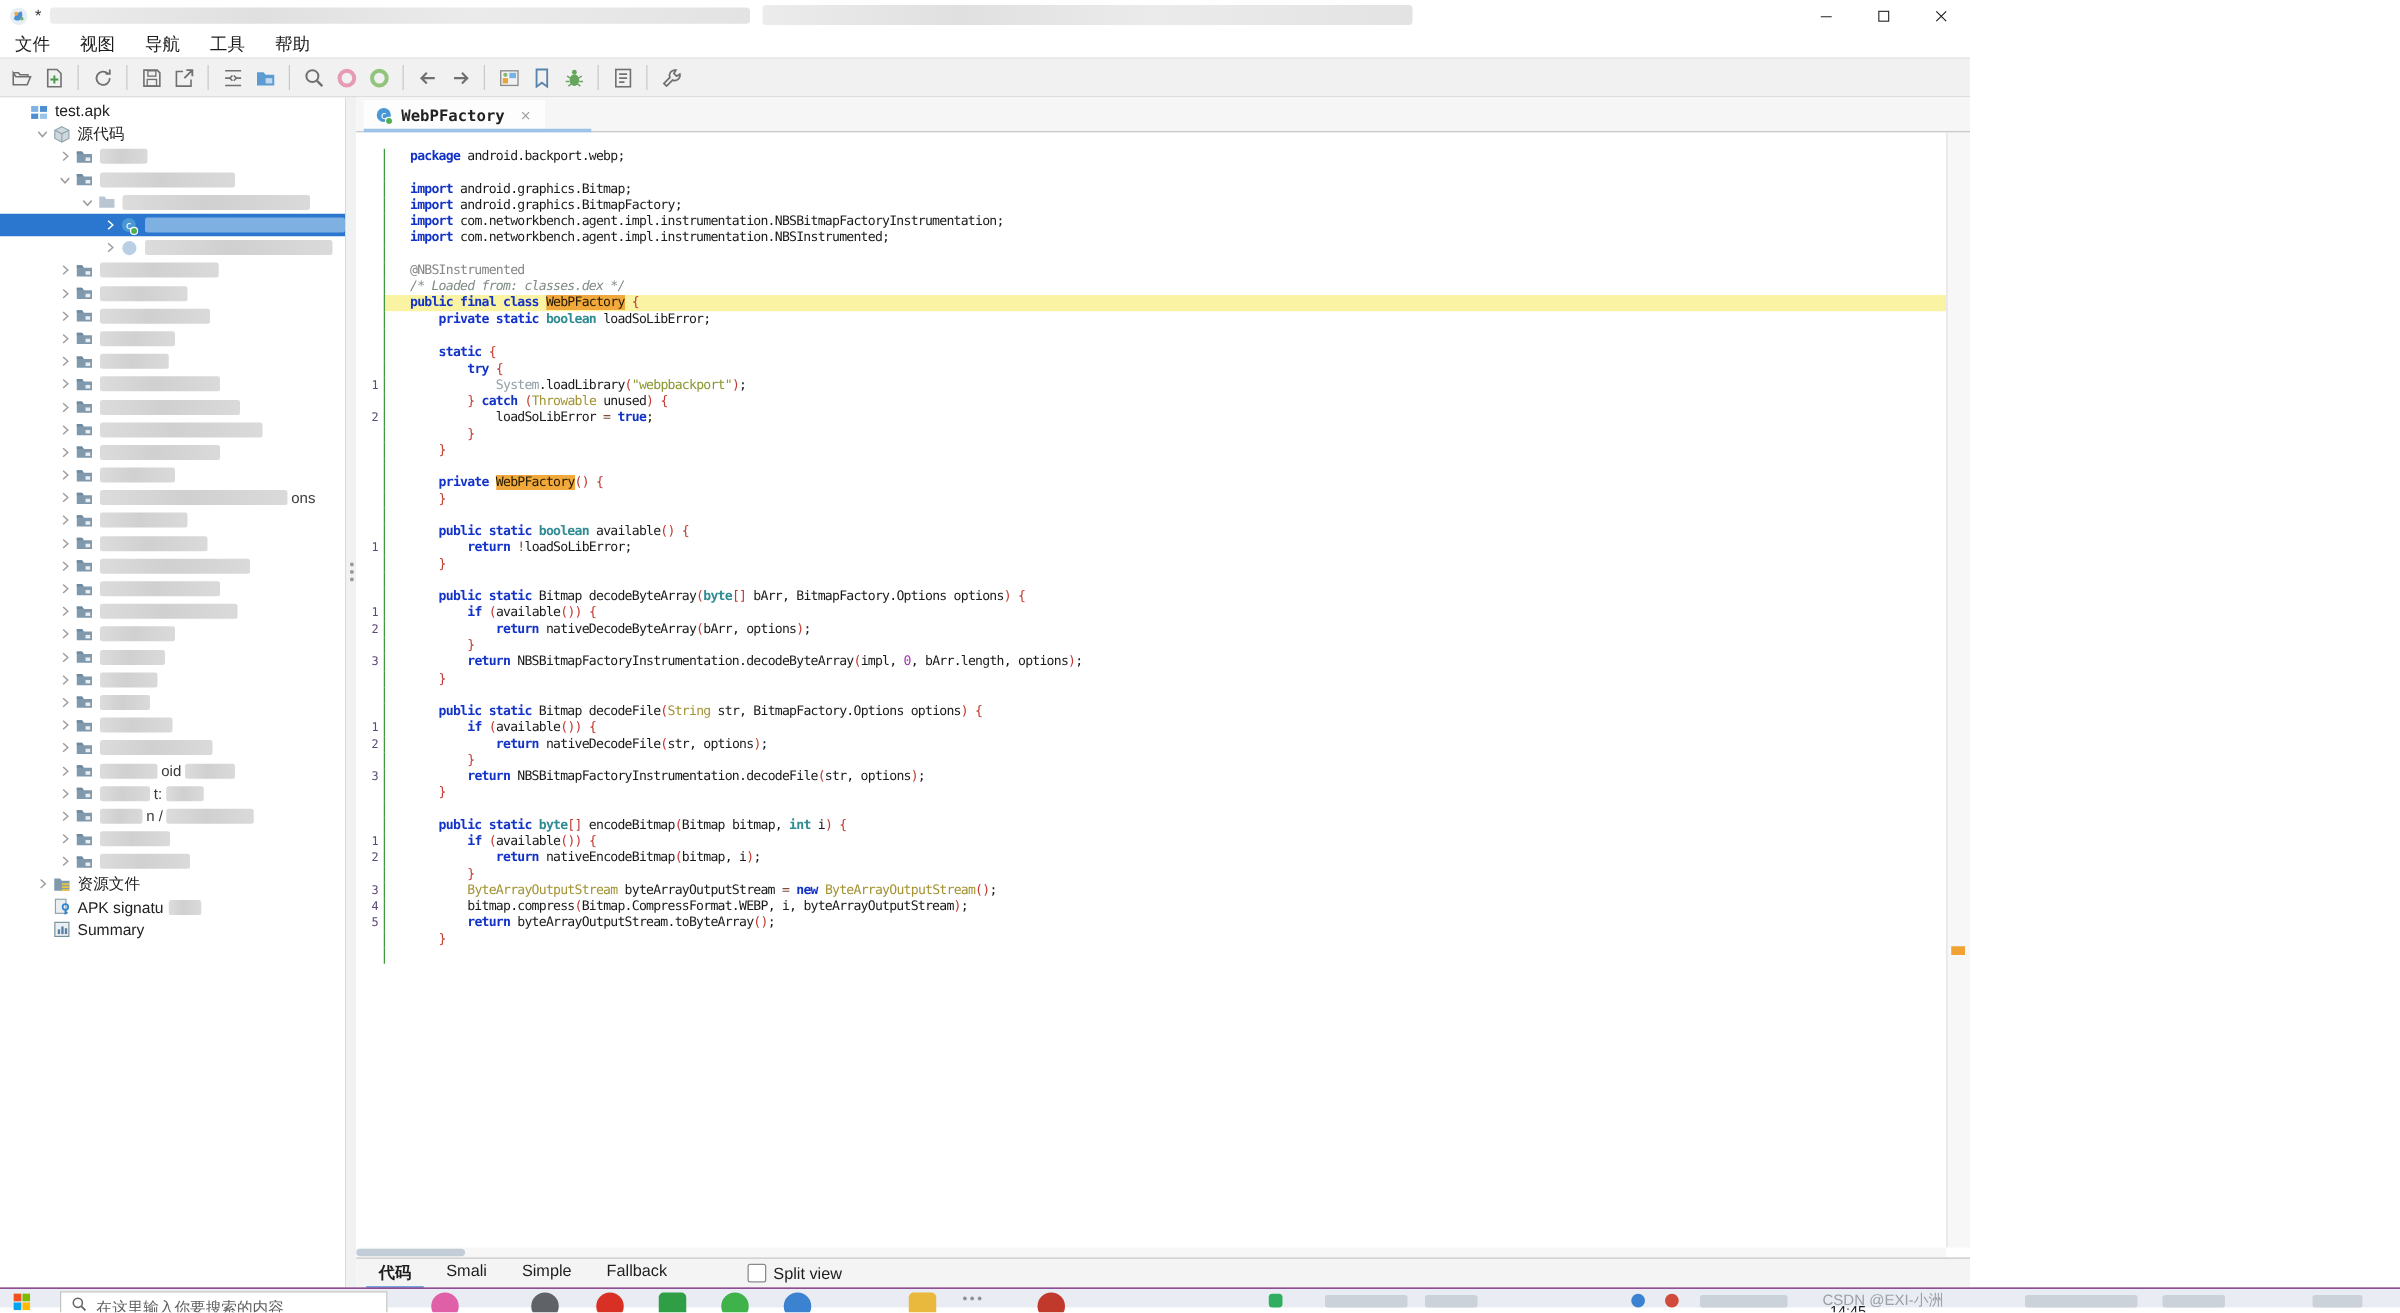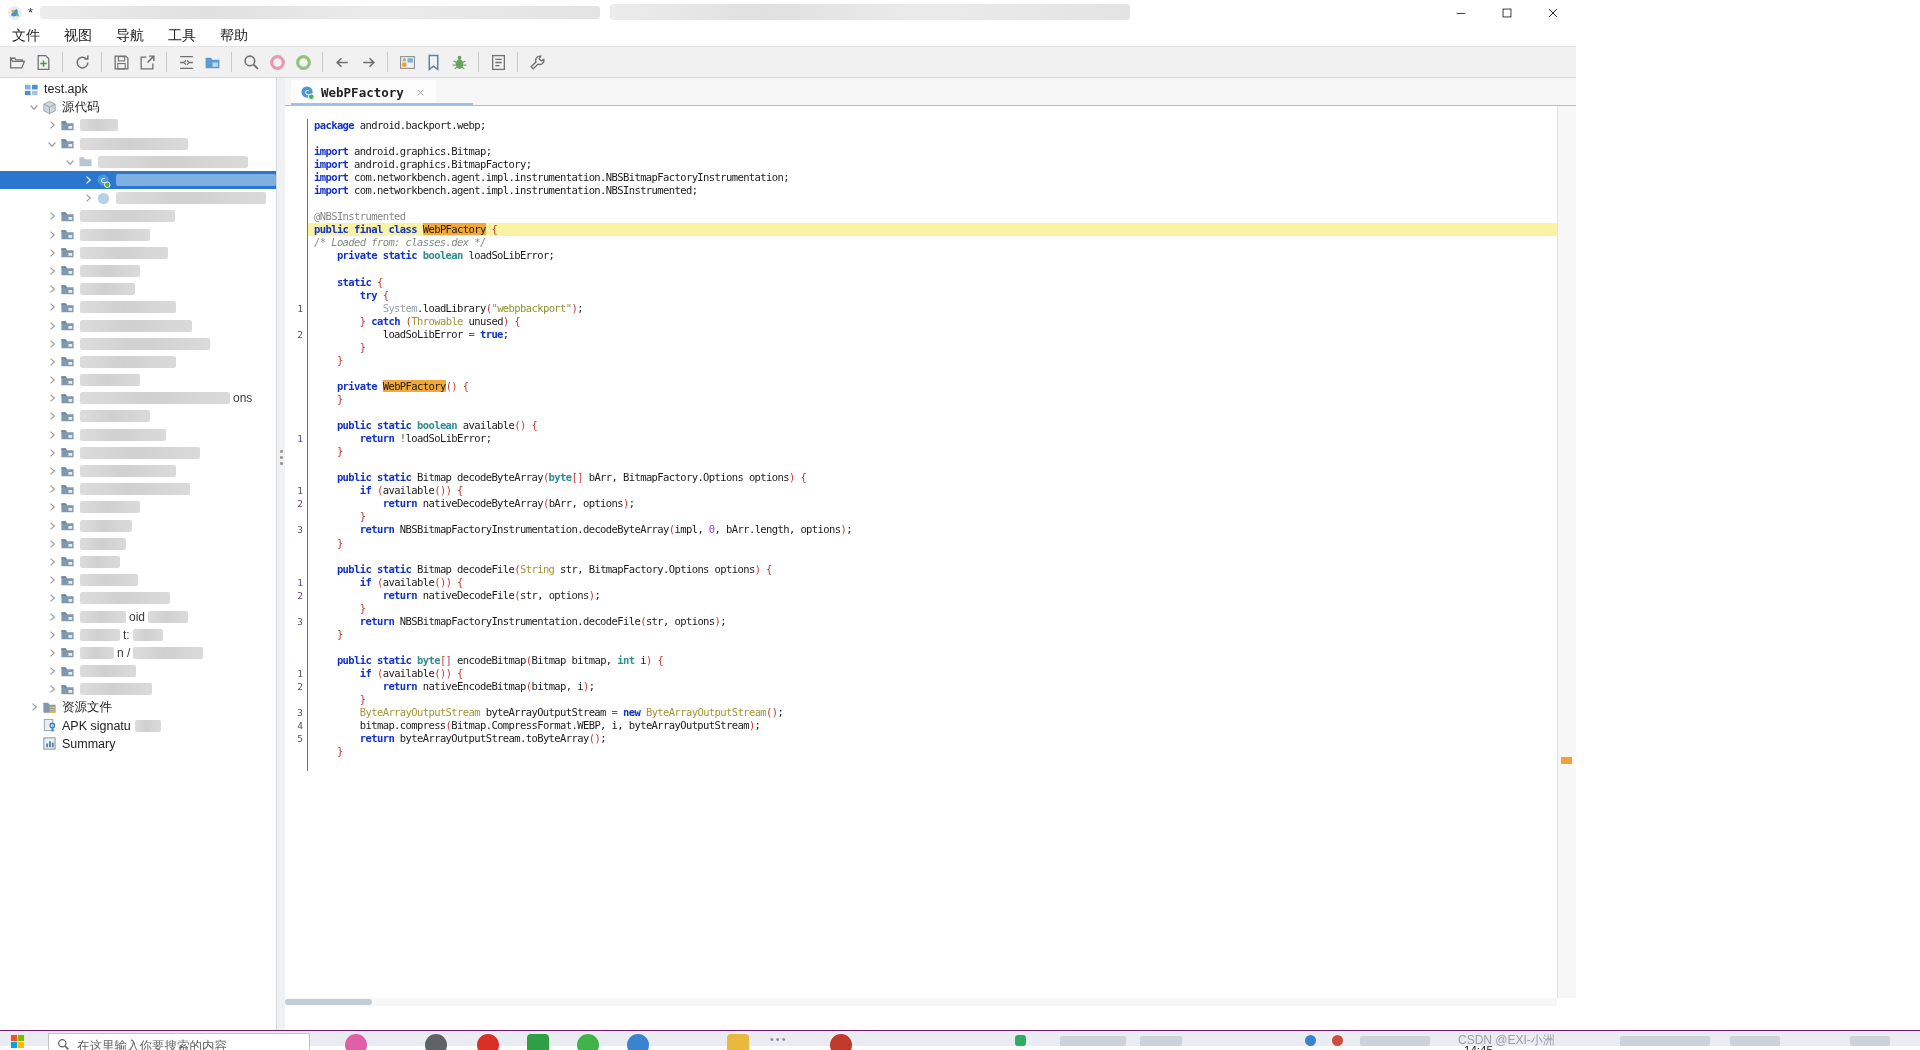--- a/index.html
+++ b/index.html
@@ -45,21 +45,21 @@
   #tab{position:absolute;left:6px;top:2px;height:25px;display:flex;align-items:center;padding:0 8px;background:#fdfdfd;}
   #tab-underline{position:absolute;left:6px;top:25px;width:182px;height:3px;background:#9dc3e8;}
   #tab .ticon{margin-right:6px;}
   #tab-label{font-size:12.5px;font-weight:bold;color:#222;font-family:"DejaVu Sans Mono",monospace;}
   #tab-close{margin-left:10px;width:14px;height:14px;display:flex;align-items:center;justify-content:center;}
   #tab-close svg{width:11px;height:11px;}
   #code{position:absolute;left:0;top:28px;right:19px;bottom:32px;overflow:hidden;padding-top:13px;background:#fff;}
   .crow{display:flex;height:13.06px;align-items:stretch;}
   .cgut{flex:0 0 18px;text-align:right;padding-right:4px;font-family:"DejaVu Sans Mono",monospace;
         font-size:9.5px;line-height:13.06px;color:var(--gut);}
-  .ctxt{flex:1;border-left:1px solid var(--gline);padding-left:6px;white-space:pre;
+  .ctxt{flex:1;border-left:1px solid var(--gline);padding-left:20px;white-space:pre;
         font-family:"DejaVu Sans Mono",monospace;font-size:10.5px;letter-spacing:-0.6px;line-height:13.06px;color:#1a1a1a;}
   .crow.hl .ctxt{background:var(--lhl);}
   .sg-k{color:var(--kw);font-weight:bold;}
   .sg-t{color:var(--ty);font-weight:bold;}
   .sg-c{color:var(--cl);}
   .sg-y{color:var(--sys);}
   .sg-s{color:var(--str);}
   .sg-n{color:var(--num);}
   .sg-m{color:var(--cm);font-style:italic;}
   .sg-a{color:var(--an);}
@@ -886,27 +886,27 @@
           <span class="ctxt"><span class="sg-k">import</span><span class="sg-p"> com.networkbench.agent.impl.instrumentation.NBSInstrumented;</span></span>
         </div>
         <div class="crow">
           <span class="cgut"></span>
           <span class="ctxt"></span>
         </div>
         <div class="crow">
           <span class="cgut"></span>
           <span class="ctxt"><span class="sg-a">@NBSInstrumented</span></span>
         </div>
+        <div class="crow">
+          <span class="cgut"></span>
+          <span class="ctxt"><span class="sg-m">/* Loaded from: classes.dex */</span></span>
+        </div>
         <div class="crow hl">
           <span class="cgut"></span>
           <span class="ctxt"><span class="sg-k">public final class </span><span class="sg-w">WebPFactory</span><span class="sg-p"> </span><span class="sg-b">{</span></span>
-        </div>
-        <div class="crow">
-          <span class="cgut"></span>
-          <span class="ctxt"><span class="sg-m">/* Loaded from: classes.dex */</span></span>
         </div>
         <div class="crow">
           <span class="cgut"></span>
           <span class="ctxt"><span class="sg-p">    </span><span class="sg-k">private static </span><span class="sg-t">boolean</span><span class="sg-p"> loadSoLibError;</span></span>
         </div>
         <div class="crow">
           <span class="cgut"></span>
           <span class="ctxt"></span>
         </div>
         <div class="crow">
@@ -1060,20 +1060,32 @@
         <div class="crow">
           <span class="cgut"></span>
           <span class="ctxt"></span>
         </div>
       </div>
     <div id="vscroll">
       <div id="scroll-marker" style="top:651px;"></div>
     </div>
     <div id="hscroll">
       <div id="hthumb"></div>
+    </div>
+    <div id="bottom-tabs">
+      <span id="bt-holder" style="display:flex;">
+          <span class="btab active">代码</span>
+          <span class="btab">Smali</span>
+          <span class="btab">Simple</span>
+          <span class="btab">Fallback</span>
+        </span>
+      <span id="split-box">
+        <span id="split-check"></span>
+        <span id="split-label">Split view</span>
+      </span>
     </div>
   </div>
 
   <div id="taskbar">
     <span id="tb-start"><svg viewBox="0 0 16 16">
           <rect x="1" y="1" width="6.5" height="6.5" fill="#f25022"></rect>
           <rect x="8.5" y="1" width="6.5" height="6.5" fill="#7fba00"></rect>
           <rect x="1" y="8.5" width="6.5" height="6.5" fill="#00a4ef"></rect>
           <rect x="8.5" y="8.5" width="6.5" height="6.5" fill="#ffb900"></rect>
         </svg></span>

